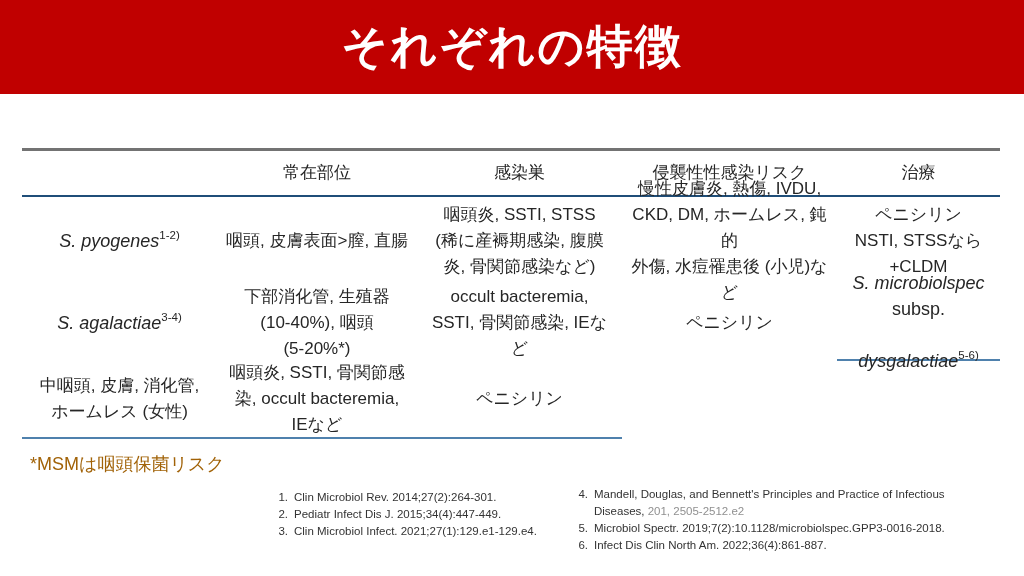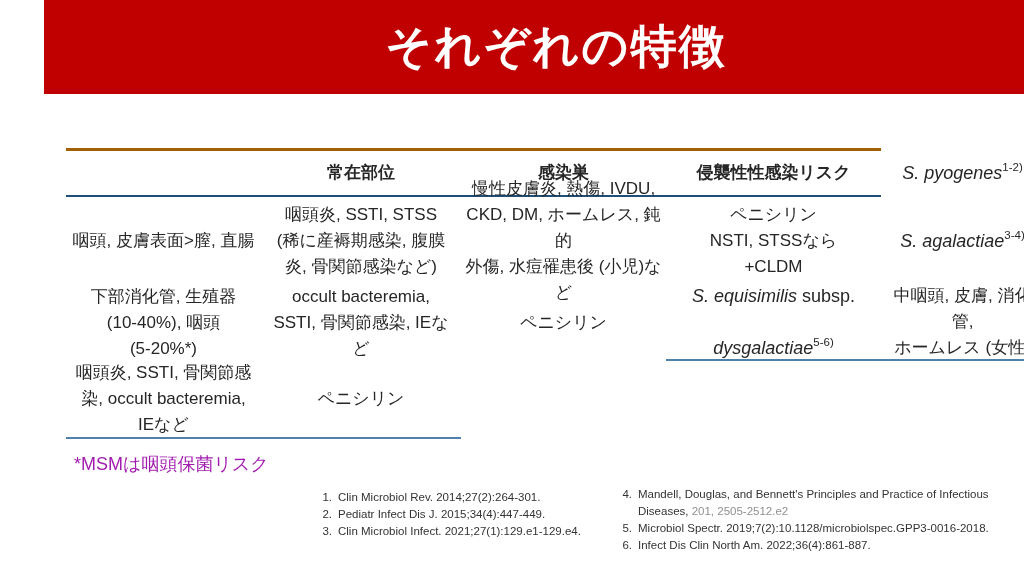--- a/index.html
+++ b/index.html
@@ -1,21 +1,21 @@
 <!DOCTYPE html>
 <html><head>
 <meta charset="utf-8">
 <style>
   html,body{margin:0;padding:0;}
   body{
     width:1024px;height:576px;background:#ffffff;
     font-family:"Liberation Sans","DejaVu Sans",sans-serif;
     color:#262626;position:relative;overflow:hidden;
   }
-  .slide{position:absolute;inset:0;margin-left:44px;}
+  .slide{position:absolute;inset:0;}
 
   
   .banner{
     position:absolute;left:0;top:0;width:1024px;height:94px;
     background:#C00000;display:flex;align-items:center;justify-content:center;
   }
   .banner .title{
     color:#ffffff;font-size:46px;font-weight:bold;letter-spacing:2px;
   }
 
@@ -25,37 +25,37 @@
     display:grid;
     grid-template-columns:195px 200px 205px 215px auto;
     grid-template-rows:49px 87px 77px 78px;
   }
   .cell{
     display:flex;align-items:center;justify-content:center;
     text-align:center;font-size:17px;line-height:26px;
     white-space:pre-line;padding:0 2px;box-sizing:border-box;
   }
   .th{
-    font-weight:bold;
-    border-top:3px solid #a16207;
+    font-weight:normal;
+    border-top:3px solid #737373;
     border-bottom:2px solid #1F4E79;
   }
   .last{border-bottom:2px solid #4F81AD;}
   .species{font-size:18px;}
   .sp-line{display:block;}
   .species i{font-style:italic;}
   sup{
     font-size:11.5px;font-style:normal;
     position:relative;top:-1px;vertical-align:super;line-height:0;
   }
 
   
   .footnote{
     position:absolute;left:30px;top:452px;
-    font-size:18px;color:#a21caf;
+    font-size:18px;color:#a16207;
   }
 
   
   .refs{position:absolute;font-size:11.5px;color:#333333;}
   .refs-left{left:272px;top:489px;width:300px;}
   .refs-right{left:572px;top:486px;width:405px;}
   .ref-row{display:flex;line-height:17px;}
   .ref-num{width:16px;text-align:right;flex:0 0 16px;margin-right:6px;}
   .ref-text{flex:1;}
   .gray{color:#909090;}
@@ -68,20 +68,21 @@
   <div class="banner">
     <div class="title">それぞれの特徴</div>
   </div>
 
   <div class="table">
 
     <div class="cell th"></div>
     <div class="cell th">常在部位</div>
     <div class="cell th">感染巣</div>
     <div class="cell th">侵襲性性感染リスク</div>
+    <div class="cell th">治療</div>
 
     <div class="cell species">
       <span class="sp-line"><i>S. pyogenes</i><sup>1-2)</sup></span>
     </div>
     <div class="cell">咽頭, 皮膚表面&gt;膣, 直腸</div>
     <div class="cell">咽頭炎, SSTI, STSS
 (稀に産褥期感染, 腹膜
 炎, 骨関節感染など)</div>
     <div class="cell">慢性皮膚炎, 熱傷, IVDU,
 CKD, DM, ホームレス, 鈍的
@@ -96,21 +97,21 @@
     <div class="cell">下部消化管, 生殖器
 (10-40%), 咽頭
 (5-20%*)</div>
     <div class="cell">occult bacteremia,
 SSTI, 骨関節感染, IEな
 ど</div>
     <div class="cell">ペニシリン</div>
 
     <div class="cell species last">
       <span>
-        <span class="sp-line"><i>S. equisimilis</i><span> subsp.</span></span>
+        <span class="sp-line"><i>S. microbiolspec</i><span> subsp.</span></span>
         <span class="sp-line"><i>dysgalactiae</i><sup>5-6)</sup></span>
       </span>
     </div>
     <div class="cell last">中咽頭, 皮膚, 消化管,
 ホームレス (女性)</div>
     <div class="cell last">咽頭炎, SSTI, 骨関節感
 染, occult bacteremia,
 IEなど</div>
     <div class="cell last">ペニシリン</div>
 

